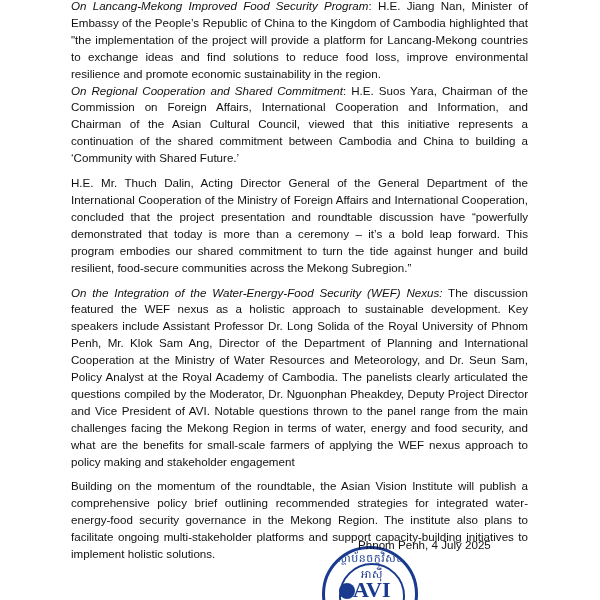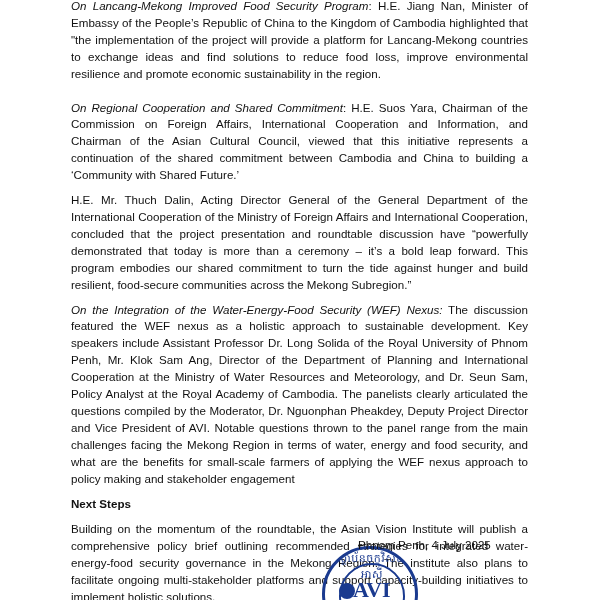--- a/index.html
+++ b/index.html
@@ -3,21 +3,21 @@
   <meta charset="utf-8">
   <style>
     html, body { margin: 0; padding: 0; background: #ffffff; }
     body { width: 600px; height: 600px; overflow: hidden; position: relative; }
     .page {
       position: absolute; left: 71px; top: -2px; width: 457px;
       font-family: "Liberation Sans", sans-serif;
       font-size: 11.6px; line-height: 16.9px; color: #111;
     }
     p { margin: 0; text-align: justify; }
-    .gap-lg { margin-top: 17px; }
+    .gap-lg { }
     .gap-sm { margin-top: 8px; }
     .lead { font-style: italic; }
     .heading { font-weight: bold; margin-top: 9px; }
     .stamp {
       position: absolute; left: 322px; top: 546px; width: 96px; height: 96px;
       border-radius: 50%; border: 3px solid #1a3a8f; box-sizing: border-box;
       overflow: hidden;
     }
     .stamp-inner {
       position: absolute; left: 14px; top: 14px; width: 62px; height: 62px;
@@ -42,21 +42,20 @@
     }
   </style>
 </head>
 <body>
 
 <div class="page">
   <p><span class="lead">On Lancang-Mekong Improved Food Security Program</span><span>: H.E. Jiang Nan, Minister of Embassy of the People’s Republic of China to the Kingdom of Cambodia highlighted that "the implementation of the project will provide a platform for Lancang-Mekong countries to exchange ideas and find solutions to reduce food loss, improve environmental resilience and promote economic sustainability in the region.</span></p>
   <p class="gap-lg"><span class="lead">On Regional Cooperation and Shared Commitment</span><span>:  H.E. Suos Yara, Chairman of the Commission on Foreign Affairs, International Cooperation and Information, and Chairman of the Asian Cultural Council, viewed that this initiative represents a continuation of the shared commitment between Cambodia and China to building a ‘Community with Shared Future.’</span></p>
   <p class="gap-sm"><span>H.E. Mr. Thuch Dalin, Acting Director General of the General Department of the International Cooperation of the Ministry of Foreign Affairs and International Cooperation, concluded that the project presentation and roundtable discussion have “powerfully demonstrated that today is more than a ceremony – it’s a bold leap forward. This program embodies our shared commitment to turn the tide against hunger and build resilient, food-secure communities across the Mekong Subregion.”</span></p>
   <p class="gap-sm"><span class="lead">On the Integration of the Water-Energy-Food Security (WEF) Nexus:</span><span> The discussion featured the WEF nexus as a holistic approach to sustainable development. Key speakers include Assistant Professor Dr. Long Solida of the Royal University of Phnom Penh, Mr. Klok Sam Ang, Director of the Department of Planning and International Cooperation at the Ministry of Water Resources and Meteorology, and Dr. Seun Sam, Policy Analyst at the Royal Academy of Cambodia. The panelists clearly articulated the questions compiled by the Moderator, Dr. Nguonphan Pheakdey, Deputy Project Director and Vice President of AVI. Notable questions thrown to the panel range from the main challenges facing the Mekong Region in terms of water, energy and food security, and what are the benefits for small-scale farmers of applying the WEF nexus approach to policy making and stakeholder engagement</span></p>
-  <p class="heading">Next Steps</p>
   <p class="gap-sm">Building on the momentum of the roundtable, the Asian Vision Institute will publish a comprehensive policy brief outlining recommended strategies for integrated water-energy-food security governance in the Mekong Region. The institute also plans to facilitate ongoing multi-stakeholder platforms and support capacity-building initiatives to implement holistic solutions.</p>
 </div>
 
 <div class="stamp">
   <div class="stamp-ring-text">ស្ថាប័នចក្ខុវិស័យអាស៊ី</div>
   <div class="stamp-inner"></div>
   <div class="stamp-globe"></div>
   <div class="stamp-logo">AVI</div>
 </div>
 

